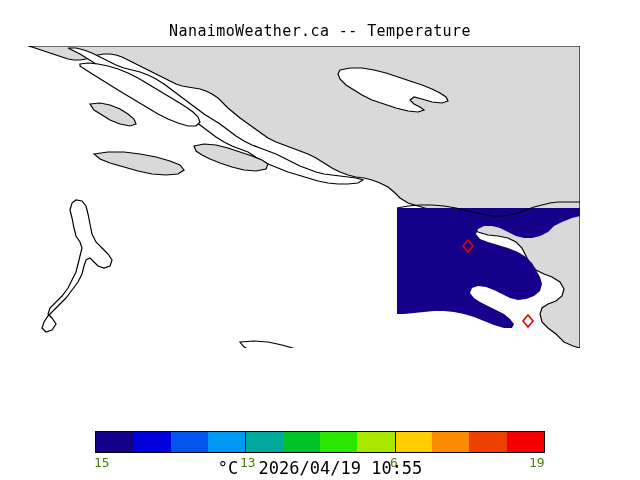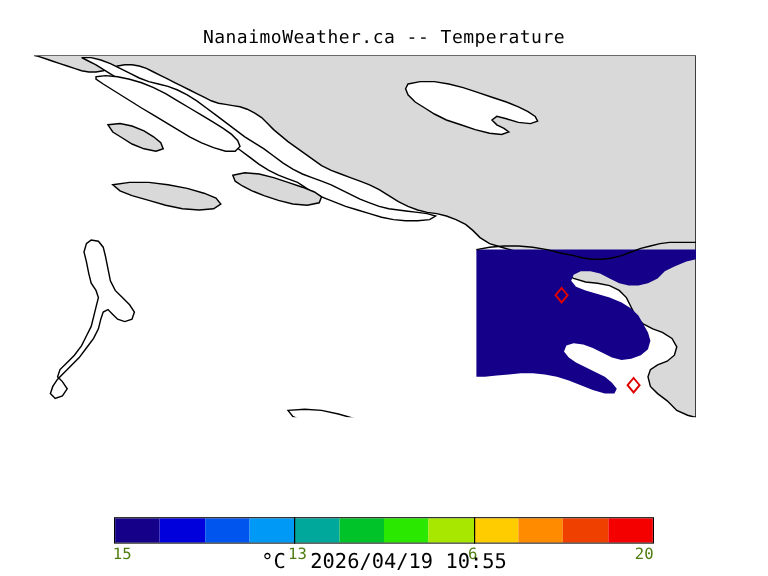--- a/index.html
+++ b/index.html
@@ -239,20 +239,20 @@
       <div class="cb-seg" style="background:#ff8c00"></div>
       <div class="cb-seg" style="background:#f04000"></div>
       <div class="cb-seg" style="background:#f50000"></div>
     </div>
     <div class="cb-tickline" style="left:150px"></div>
     <div class="cb-tickline" style="left:300px"></div>
 
     <div class="cb-label" style="left:-1px">15</div>
     <div class="cb-label" style="left:145px">13</div>
     <div class="cb-label" style="left:295px">6</div>
-    <div class="cb-label" style="left:434px">20</div>
+    <div class="cb-label" style="left:434px">19</div>
   </div>
 
   <div id="cb-units">°C  2026/04/19 10:55</div>
 
   <div class="sr">15.1</div>
   <div class="sr">Temperature</div>
 </div>
 
 </body></html>

